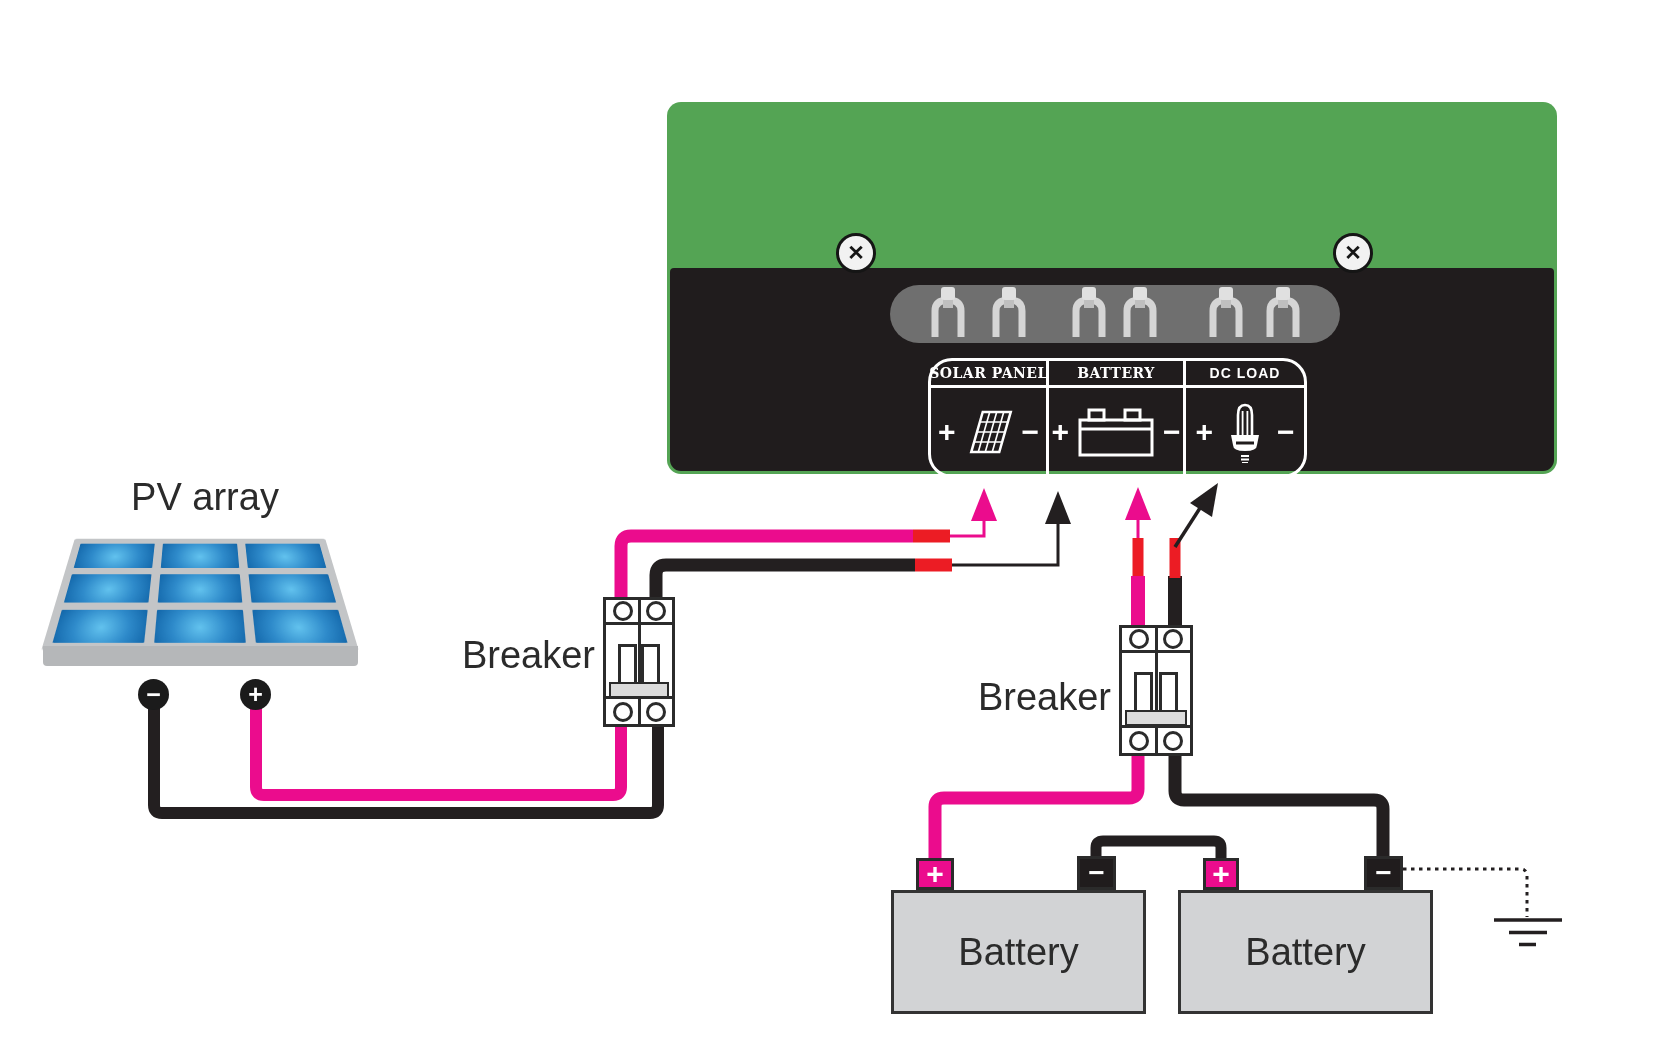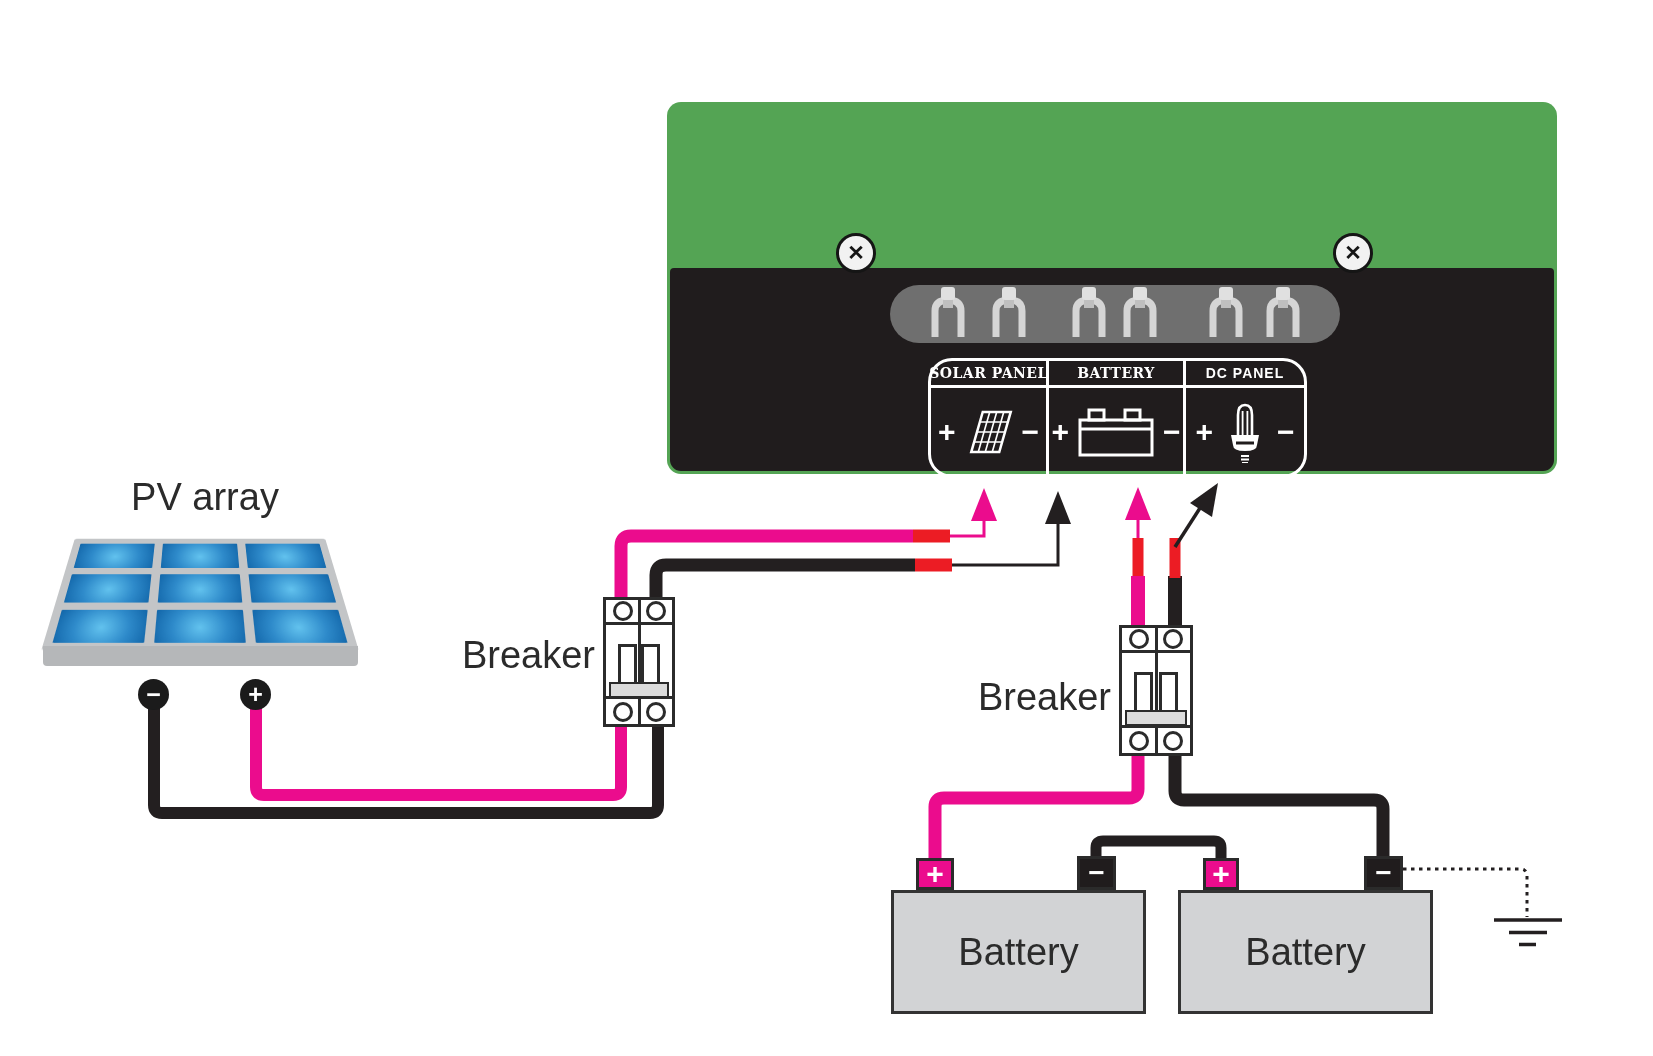--- a/index.html
+++ b/index.html
@@ -145,21 +145,21 @@
             <rect x="-36" y="-12" width="72" height="35" fill="none" stroke="#fff" stroke-width="3"></rect>
             <path d="M-36,-3 H36" stroke="#fff" stroke-width="3"></path>
             <rect x="-27" y="-22" width="15" height="10" fill="none" stroke="#fff" stroke-width="3"></rect>
             <rect x="9" y="-22" width="15" height="10" fill="none" stroke="#fff" stroke-width="3"></rect>
           </svg>
         </span>
         <span class="pm">−</span>
       </div>
     </div>
     <div class="col col2">
-      <div class="hd">DC PANEL</div>
+      <div class="hd">DC LOAD</div>
       <div class="bd" style="gap:12px;">
         <span class="pm">+</span>
         <span>
           <svg width="40" height="62" viewBox="-20 -36 40 62">
             <path d="M-7,0 V-22 Q-7,-32 0,-32 Q7,-32 7,-22 V0" fill="none" stroke="#fff" stroke-width="2.6"></path>
             <path d="M-2.4,-2 V-26 M2.4,-2 V-26" stroke="#fff" stroke-width="1.8"></path>
             <path d="M-14,-2 H14 L12,8 Q12,14 0,14 Q-12,14 -12,8 Z" fill="#fff"></path>
             <path d="M-9,6 H9" stroke="#201C1D" stroke-width="3"></path>
             <path d="M-4,19 H4 M-4,22.5 H4 M-3,26 H3" stroke="#fff" stroke-width="2"></path>
           </svg>

